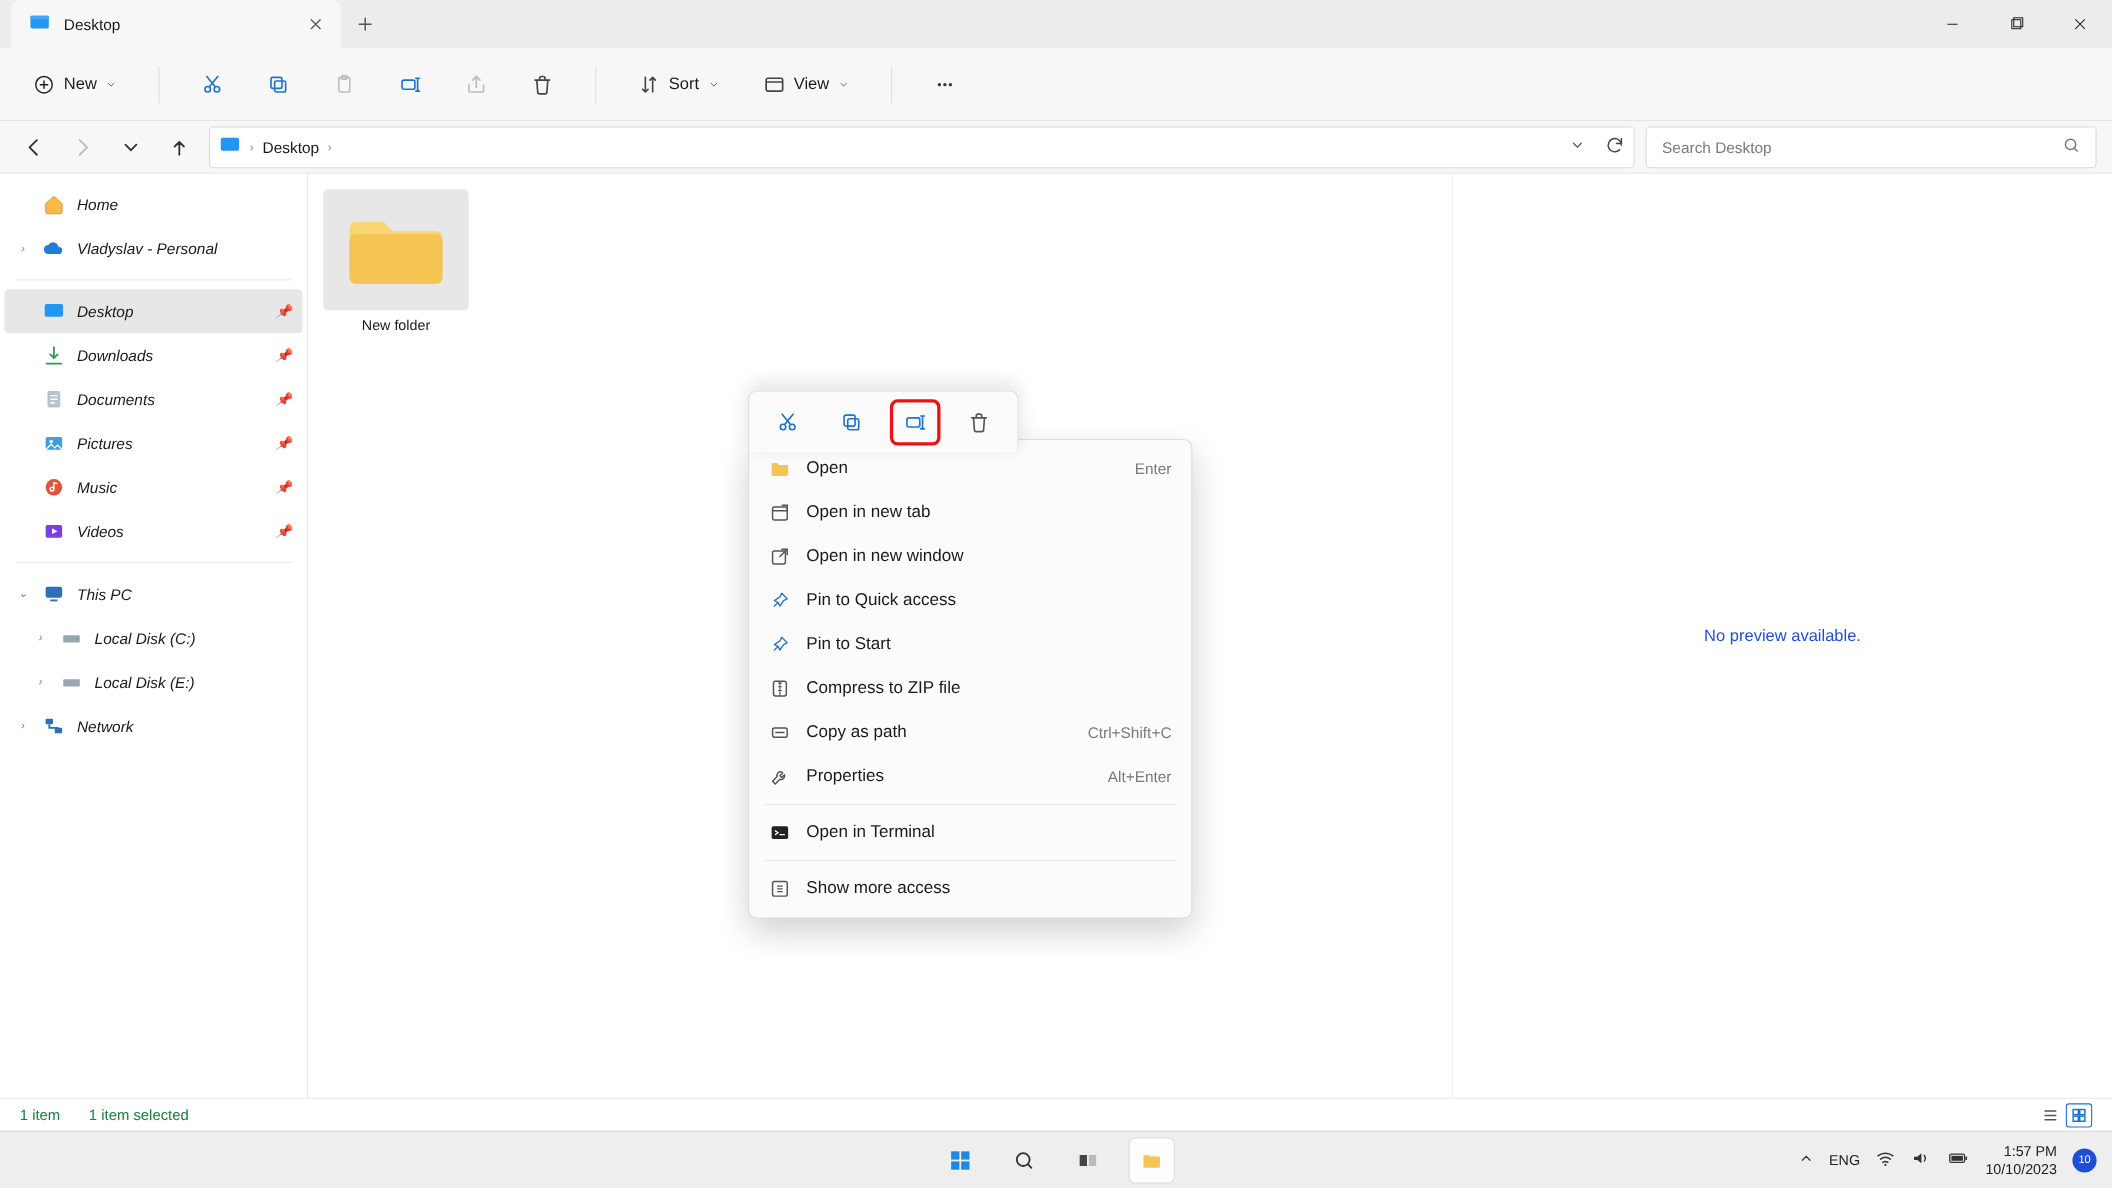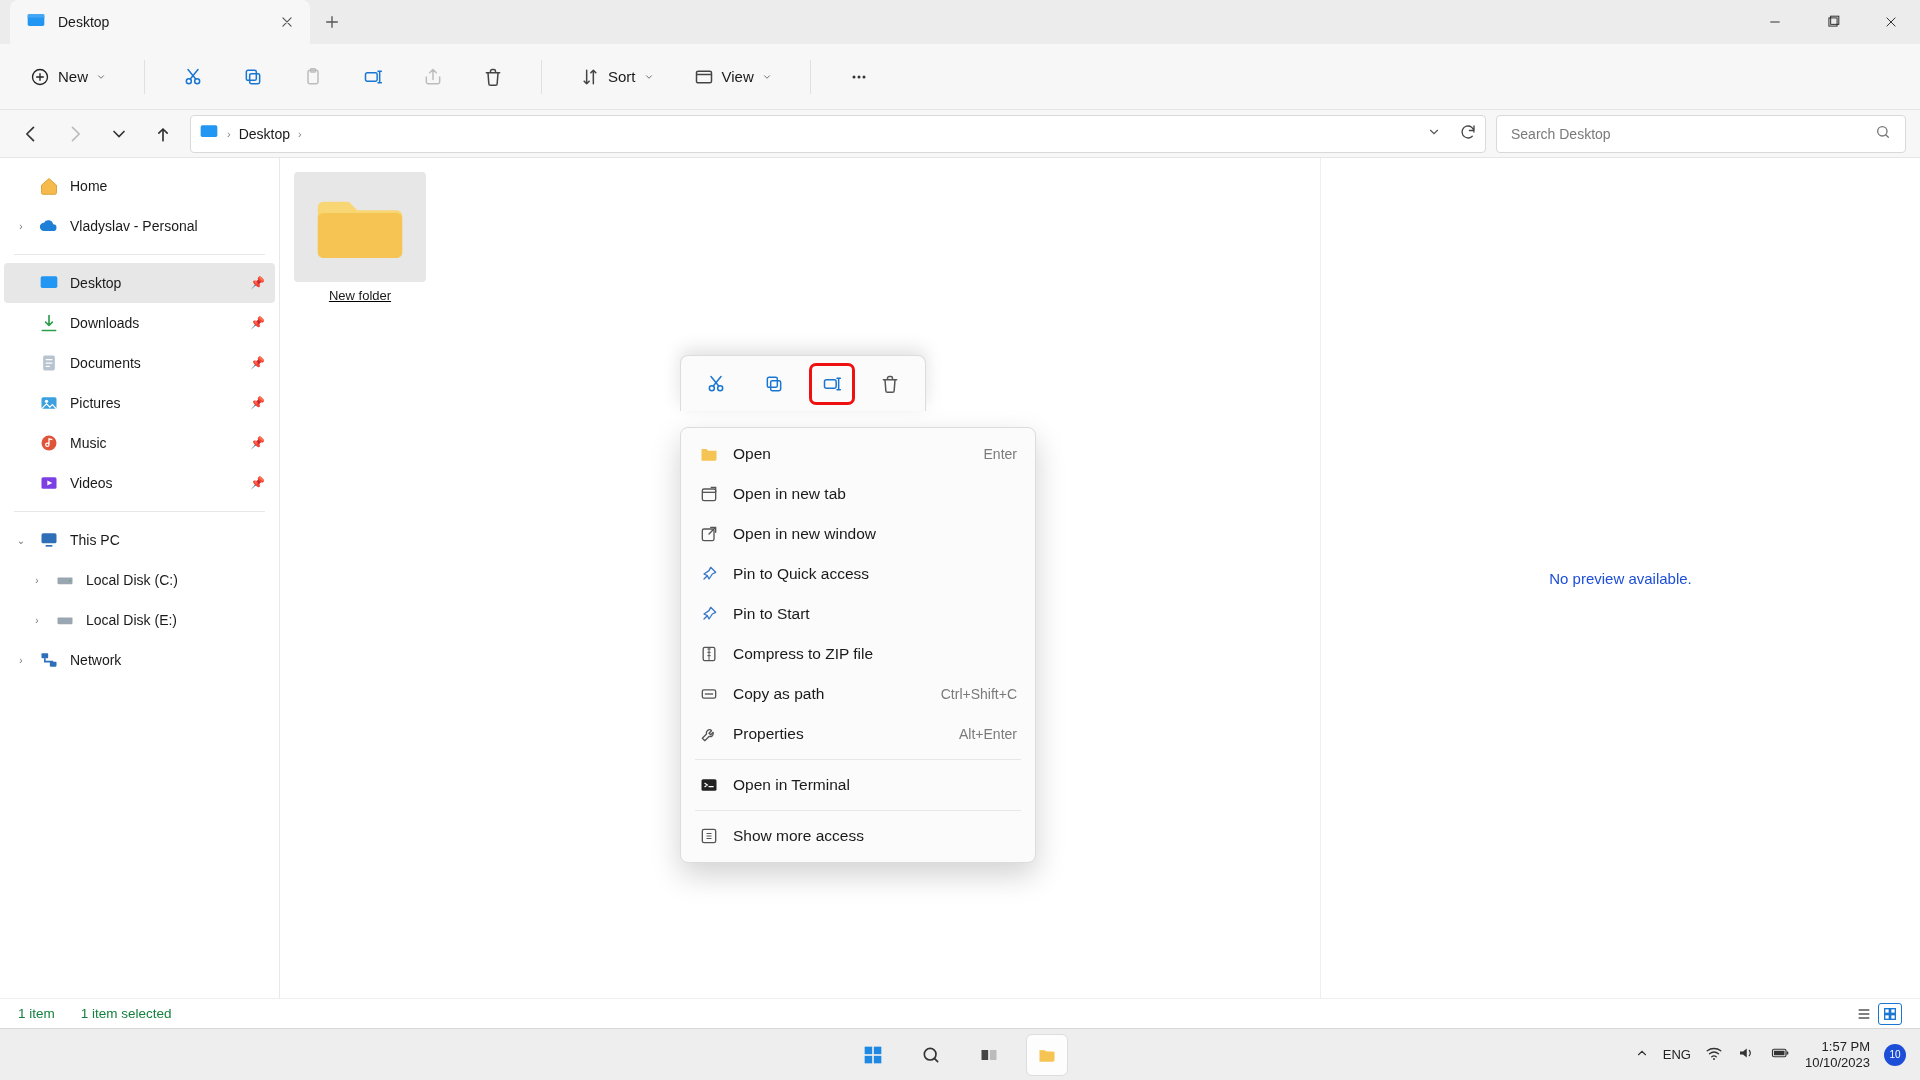--- a/index.html
+++ b/index.html
@@ -30,37 +30,37 @@
 .addrbar         { flex: 1; height: 38px; background: #fff; border: 1px solid #d9d9d9; border-radius: 4px; display: flex; align-items: center; padding: 0 8px; gap: 8px; font-size: 14px; color: #1a1a1a; }
 .addrbar .spacer { flex: 1; }
 .searchbar       { width: 410px; height: 38px; background: #fff; border: 1px solid #d9d9d9; border-radius: 4px; display: flex; align-items: center; padding: 0 14px; gap: 20px; color: #7a7a7a; font-size: 14px; }
 .searchbar input { flex: 1; border: none; outline: none; font-size: 14px; color: #1a1a1a; background: transparent; }
 .searchbar input::placeholder { color: #7a7a7a; }
 
 
 .body            { flex: 1; display: flex; background: #fff; min-height: 0; }
 
 
-.sidebar         { width: 280px; border-right: 1px solid #e8e8e8; padding: 8px 0; overflow: hidden; background: #fff; font-size: 14px; }
+.sidebar         { width: 280px; border-right: 1px solid #e8e8e8; padding: 8px 0; overflow: hidden; background: #fff; font-size: 14px; font-style: italic; }
 .sb-item         { height: 40px; display: flex; align-items: center; padding: 0 14px; gap: 10px; color: #1a1a1a; position: relative; }
 .sb-item.active  { background: #e7e7e7; border-radius: 4px; margin: 0 4px; padding: 0 10px; }
 .sb-item .exp    { width: 14px; display: flex; justify-content: center; color: #777; font-size: 10px; }
 .sb-item .pin    { margin-left: auto; color: #aeaeae; font-size: 12px; }
 .sb-item .ic     { width: 22px; height: 22px; display: flex; align-items: center; justify-content: center; }
 .sb-sep          { height: 1px; background: #e8e8e8; margin: 8px 14px; }
 
 
 .content         { flex: 1; display: flex; min-width: 0; }
-.files           { flex: 1; padding: 14px; position: relative; text-decoration: underline; }
+.files           { flex: 1; padding: 14px; position: relative; }
 .fileitem        { width: 132px; text-align: center; font-size: 13px; color: #1a1a1a; }
 .fileitem .thumb { width: 132px; height: 110px; background: #e7e7e7; border-radius: 4px; display: flex; align-items: center; justify-content: center; margin-bottom: 6px; }
 .preview         { width: 600px; border-left: 1px solid #eee; display: flex; align-items: center; justify-content: center; color: #1d4ed8; font-size: 15px; }
 
 
-.ctxmenu         { position: absolute; left: 400px; top: 269px; width: 356px; background: #fbfbfb; border: 1px solid #dcdcdc; border-radius: 8px; box-shadow: 0 12px 30px rgba(0,0,0,.18); padding: 6px 0; z-index: 50; }
+.ctxmenu         { position: absolute; left: 400px; top: 241px; width: 404px; background: #fbfbfb; border: 1px solid #dcdcdc; border-radius: 8px; box-shadow: 0 12px 30px rgba(0,0,0,.18); padding: 6px 0; z-index: 50; }
 .ctx-actions     { position: absolute; left: 400px; top: 253px; transform: translateY(-100%); width: 246px; height: 56px; background: #fbfbfb; border: 1px solid #dcdcdc; border-radius: 8px 8px 0 0; border-bottom: none; box-shadow: 0 -6px 18px rgba(0,0,0,.12); display: flex; align-items: center; justify-content: space-around; padding: 0 6px; z-index: 51; }
 .ctx-actions .abtn { width: 44px; height: 40px; border-radius: 6px; display: flex; align-items: center; justify-content: center; color: #3a3a3a; }
 .ctx-actions .abtn.highlight { outline: 3px solid #e11; outline-offset: -2px; }
 .ctx-item        { height: 40px; display: flex; align-items: center; padding: 0 18px; gap: 14px; font-size: 15.5px; color: #1a1a1a; }
 .ctx-item .kbd   { margin-left: auto; color: #7a7a7a; font-size: 14px; }
 .ctx-item .ic    { width: 20px; height: 20px; display: flex; align-items: center; justify-content: center; color: #555; }
 .ctx-item .ic.folder { color: #f5c452; }
 .ctx-sep         { height: 1px; background: #e8e8e8; margin: 5px 14px; }
 
 

